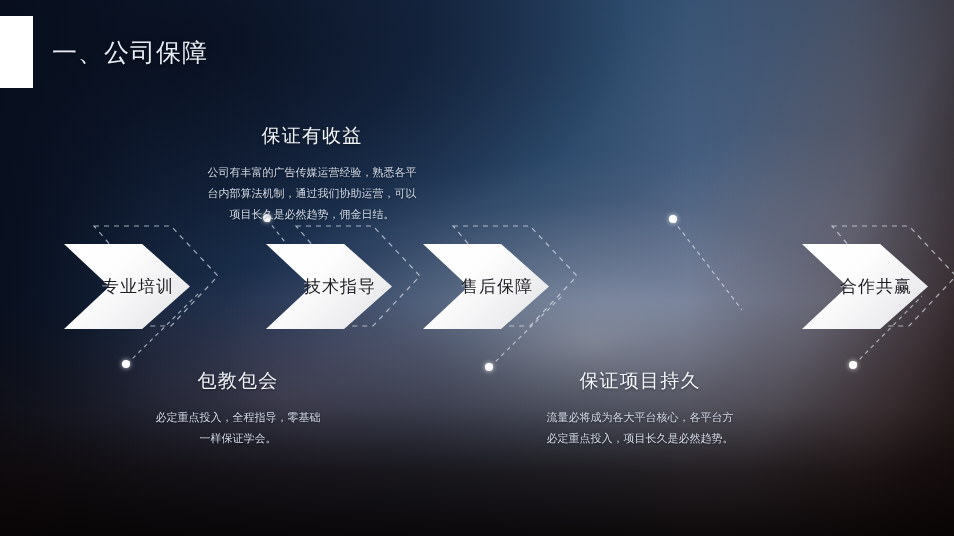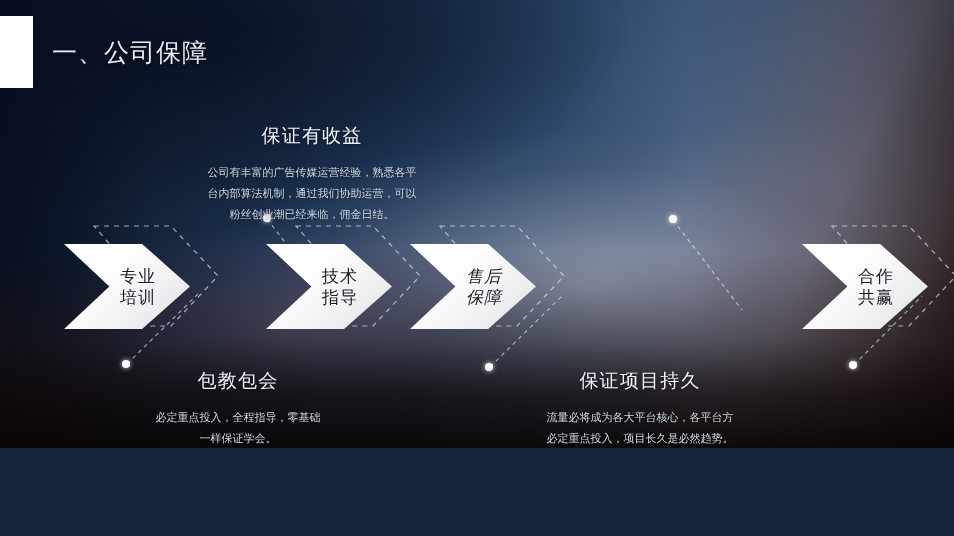--- a/index.html
+++ b/index.html
@@ -6,21 +6,21 @@
   html,body { width:954px; height:536px; overflow:hidden; }
   body {
     font-family:"Liberation Sans","DejaVu Sans",sans-serif;
     background:#14223c;
     position:relative;
   }
 
   
   #slide {
     position:absolute; inset:0;
-    width:954px; height:448px;
+    width:954px; height:536px;
     overflow:hidden;
     background:#0f766e;
   }
   .bg-layer { position:absolute; inset:0; pointer-events:none; }
   .bg-b1 {
     background:linear-gradient(115deg,
       #0c1424 0%,
       #15263f 20%,
       #1d3454 36%,
       #2c4a6b 52%,
@@ -123,21 +123,21 @@
   .chev-white {
     position:absolute; left:0; top:8px;
     width:126px; height:85px;
     background:linear-gradient(135deg,#ffffff 0%,#fdfdfd 38%,#f0f0f2 68%,#dfe0e4 100%);
     clip-path:polygon(0% 0%, 62% 0%, 100% 50%, 62% 100%, 0% 100%, 36% 50%);
     filter:drop-shadow(3px 4px 4px rgba(0,0,0,0.40));
   }
   .chev-label {
     position:absolute; left:0; top:8px;
     width:126px; height:85px;
-    display:flex; flex-direction:column;
+    display:flex; flex-direction:row;
     align-items:center; justify-content:center;
     padding-left:22px;
     font-size:17px;
     line-height:21px;
     color:#1b1b22;
     letter-spacing:1px;
     text-shadow:0 1px 0 rgba(255,255,255,0.7);
   }
   .chev-label span { display:block; white-space:nowrap; }
   .conn-dot {
@@ -185,21 +185,21 @@
   <div class="conn-dot" style="left:669px;top:215px;"></div>
   <div class="conn-dot" style="left:122px;top:360px;"></div>
   <div class="conn-dot" style="left:485px;top:363px;"></div>
   <div class="conn-dot" style="left:849px;top:361px;"></div>
 
   <div class="txt-block" id="blk-top1">
     <div class="hd">保证有收益</div>
     <div class="bd">
       <div>公司有丰富的广告传媒运营经验，熟悉各平</div>
       <div>台内部算法机制，通过我们协助运营，可以</div>
-      <div>粉丝创业潮已经来临，佣金日结。</div>
+      <div>项目长久是必然趋势，佣金日结。</div>
     </div>
   </div>
 
 
   <div class="txt-block" id="blk-bot1">
     <div class="hd">包教包会</div>
     <div class="bd">
       <div>必定重点投入，全程指导，零基础</div>
       <div>一样保证学会。</div>
     </div>
@@ -230,21 +230,21 @@
       <svg class="chev-dash" viewBox="0 0 128 104">
         <polygon points="2,2 79,2 126,52 79,102 2,102 45,52" fill="none" stroke="#e6ebf5" stroke-width="1.2" stroke-dasharray="5 5" opacity="0.8"></polygon>
       </svg>
       <div class="chev-white"></div>
       <div class="chev-label">
         <span>技术</span>
         <span>指导</span>
       </div>
     </div>
 
-    <div class="chev-unit" style="left:410px;font-style:italic;">
+    <div class="chev-unit" style="left:423px;">
       <svg class="chev-dash" viewBox="0 0 128 104">
         <polygon points="2,2 79,2 126,52 79,102 2,102 45,52" fill="none" stroke="#e6ebf5" stroke-width="1.2" stroke-dasharray="5 5" opacity="0.8"></polygon>
       </svg>
       <div class="chev-white"></div>
       <div class="chev-label">
         <span>售后</span>
         <span>保障</span>
       </div>
     </div>
 

